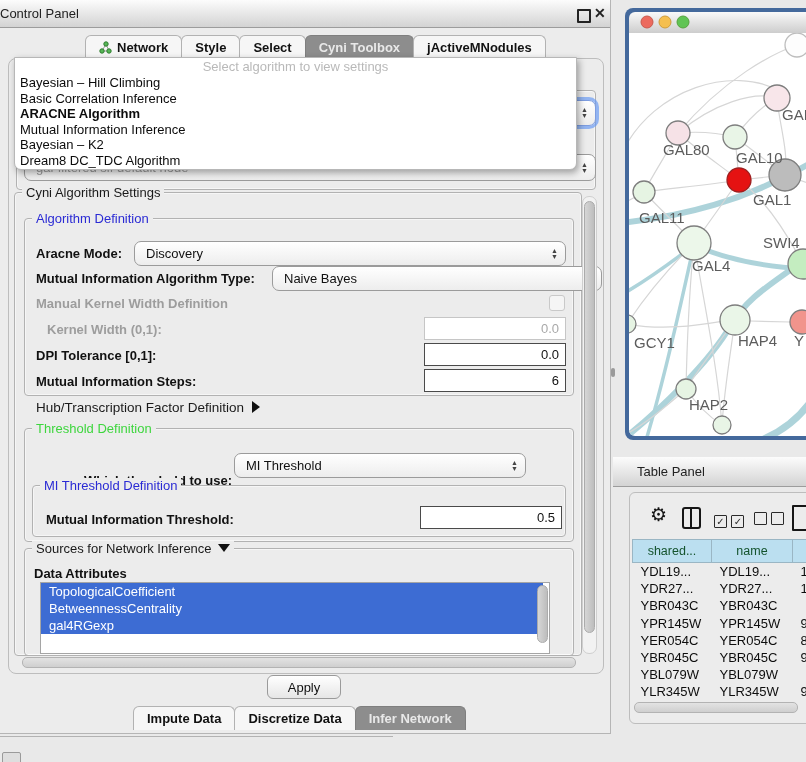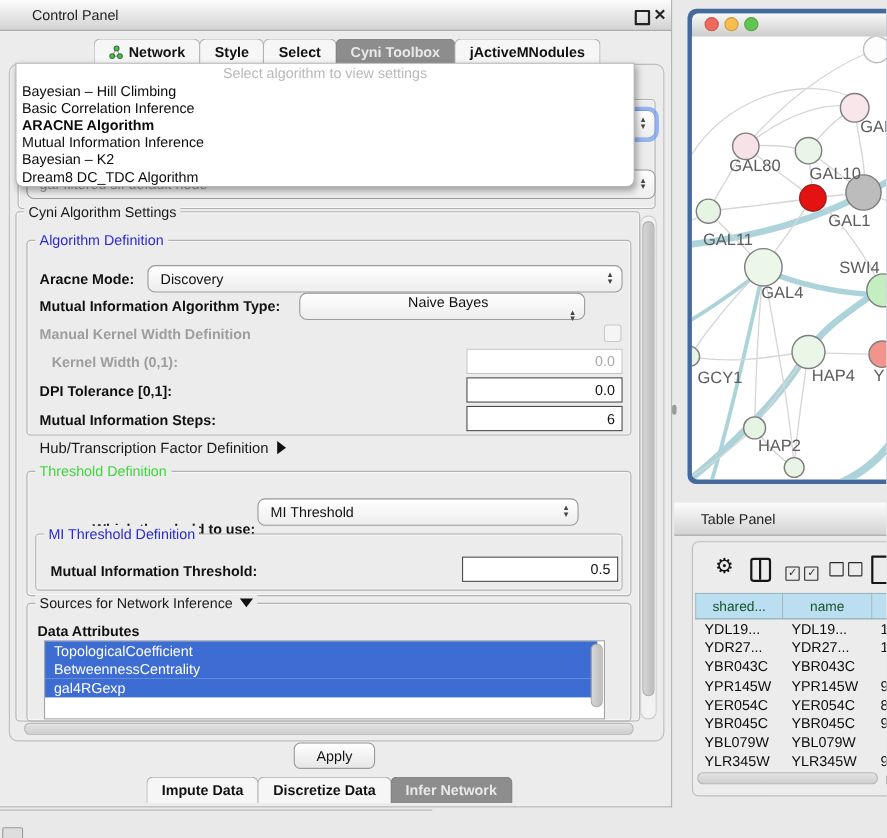--- a/index.html
+++ b/index.html
@@ -2,21 +2,21 @@
 <html><head>
 <meta charset="utf-8">
 <style>
   html,body{margin:0;padding:0;background:#e9e9e9;}
   #stage{position:relative;width:806px;height:762px;background:#e9e9e9;overflow:hidden;
          font-family:"Liberation Sans",sans-serif;color:#1a1a1a;}
   .abs{position:absolute;}
   
   .cp-window{left:0;top:0;width:610px;height:733px;background:#ececec;border-right:1px solid #b5b5b5;border-bottom:1px solid #b5b5b5;}
   .titlebar{background:linear-gradient(#fcfcfc,#d3d3d3);border-bottom:1px solid #9c9c9c;}
-  .cp-title{left:0;top:0;width:100%;height:28px;line-height:28px;font-size:13px;padding-left:29px;box-sizing:border-box;color:#222;}
+  .cp-title{left:0;top:0;width:100%;height:28px;line-height:28px;font-size:13px;padding-left:0;box-sizing:border-box;color:#222;}
   .float-icon{left:577px;top:9px;width:10px;height:10px;border:2px solid #222;border-radius:1px;}
   .close-icon{left:594px;top:5px;font-size:14px;font-weight:bold;color:#222;}
   .close-icon::before{content:"✕";}
   
   .tabrow{left:86px;top:35px;height:24px;display:flex;align-items:flex-end;}
   .tab{height:23px;line-height:23px;padding:0 13px;background:#f6f6f6;border:1px solid #b2b2b2;border-bottom:none;
        border-radius:6px 6px 0 0;font-size:13px;font-weight:bold;color:#111;margin-left:-1px;display:flex;align-items:center;gap:5px;}
   .tab.sel{background:#8d8d8d;color:#e9e9e9;border-color:#7f7f7f;}
   .bottom-tabrow{left:134px;top:706px;height:24px;display:flex;}
   
@@ -121,21 +121,21 @@
 
     <div class="abs groupbox" style="left:24px;top:218px;width:548px;height:176px;">
       <span class="grouptitle" style="color:#2a2ad4;">Algorithm Definition</span>
     </div>
     <span class="abs lbl" style="left:36px;top:246px;">Aracne Mode:</span>
     <div class="abs combo" style="left:134px;top:241px;width:432px;height:25px;">
       <span>Discovery</span>
       <span class="arrows">▲<br>▼</span>
     </div>
     <span class="abs lbl" style="left:36px;top:271px;">Mutual Information Algorithm Type:</span>
-    <div class="abs combo" style="left:272px;top:266px;width:260px;height:25px;flex-direction:column;">
+    <div class="abs combo" style="left:272px;top:266px;width:330px;height:25px;">
       <span>Naive Bayes</span>
       <span class="arrows">▲<br>▼</span>
     </div>
     <span class="abs lbl dis" style="left:36px;top:296px;">Manual Kernel Width Definition</span>
     <div class="abs checkbox" style="left:549px;top:295px;"></div>
     <span class="abs lbl dis" style="left:36px;top:322px;margin-left:11px;">Kernel Width (0,1):</span>
     <div class="abs field dis" style="left:424px;top:317px;width:142px;height:23px;">
       <span>0.0</span>
     </div>
     <span class="abs lbl" style="left:36px;top:348px;">DPI Tolerance [0,1]:</span>

